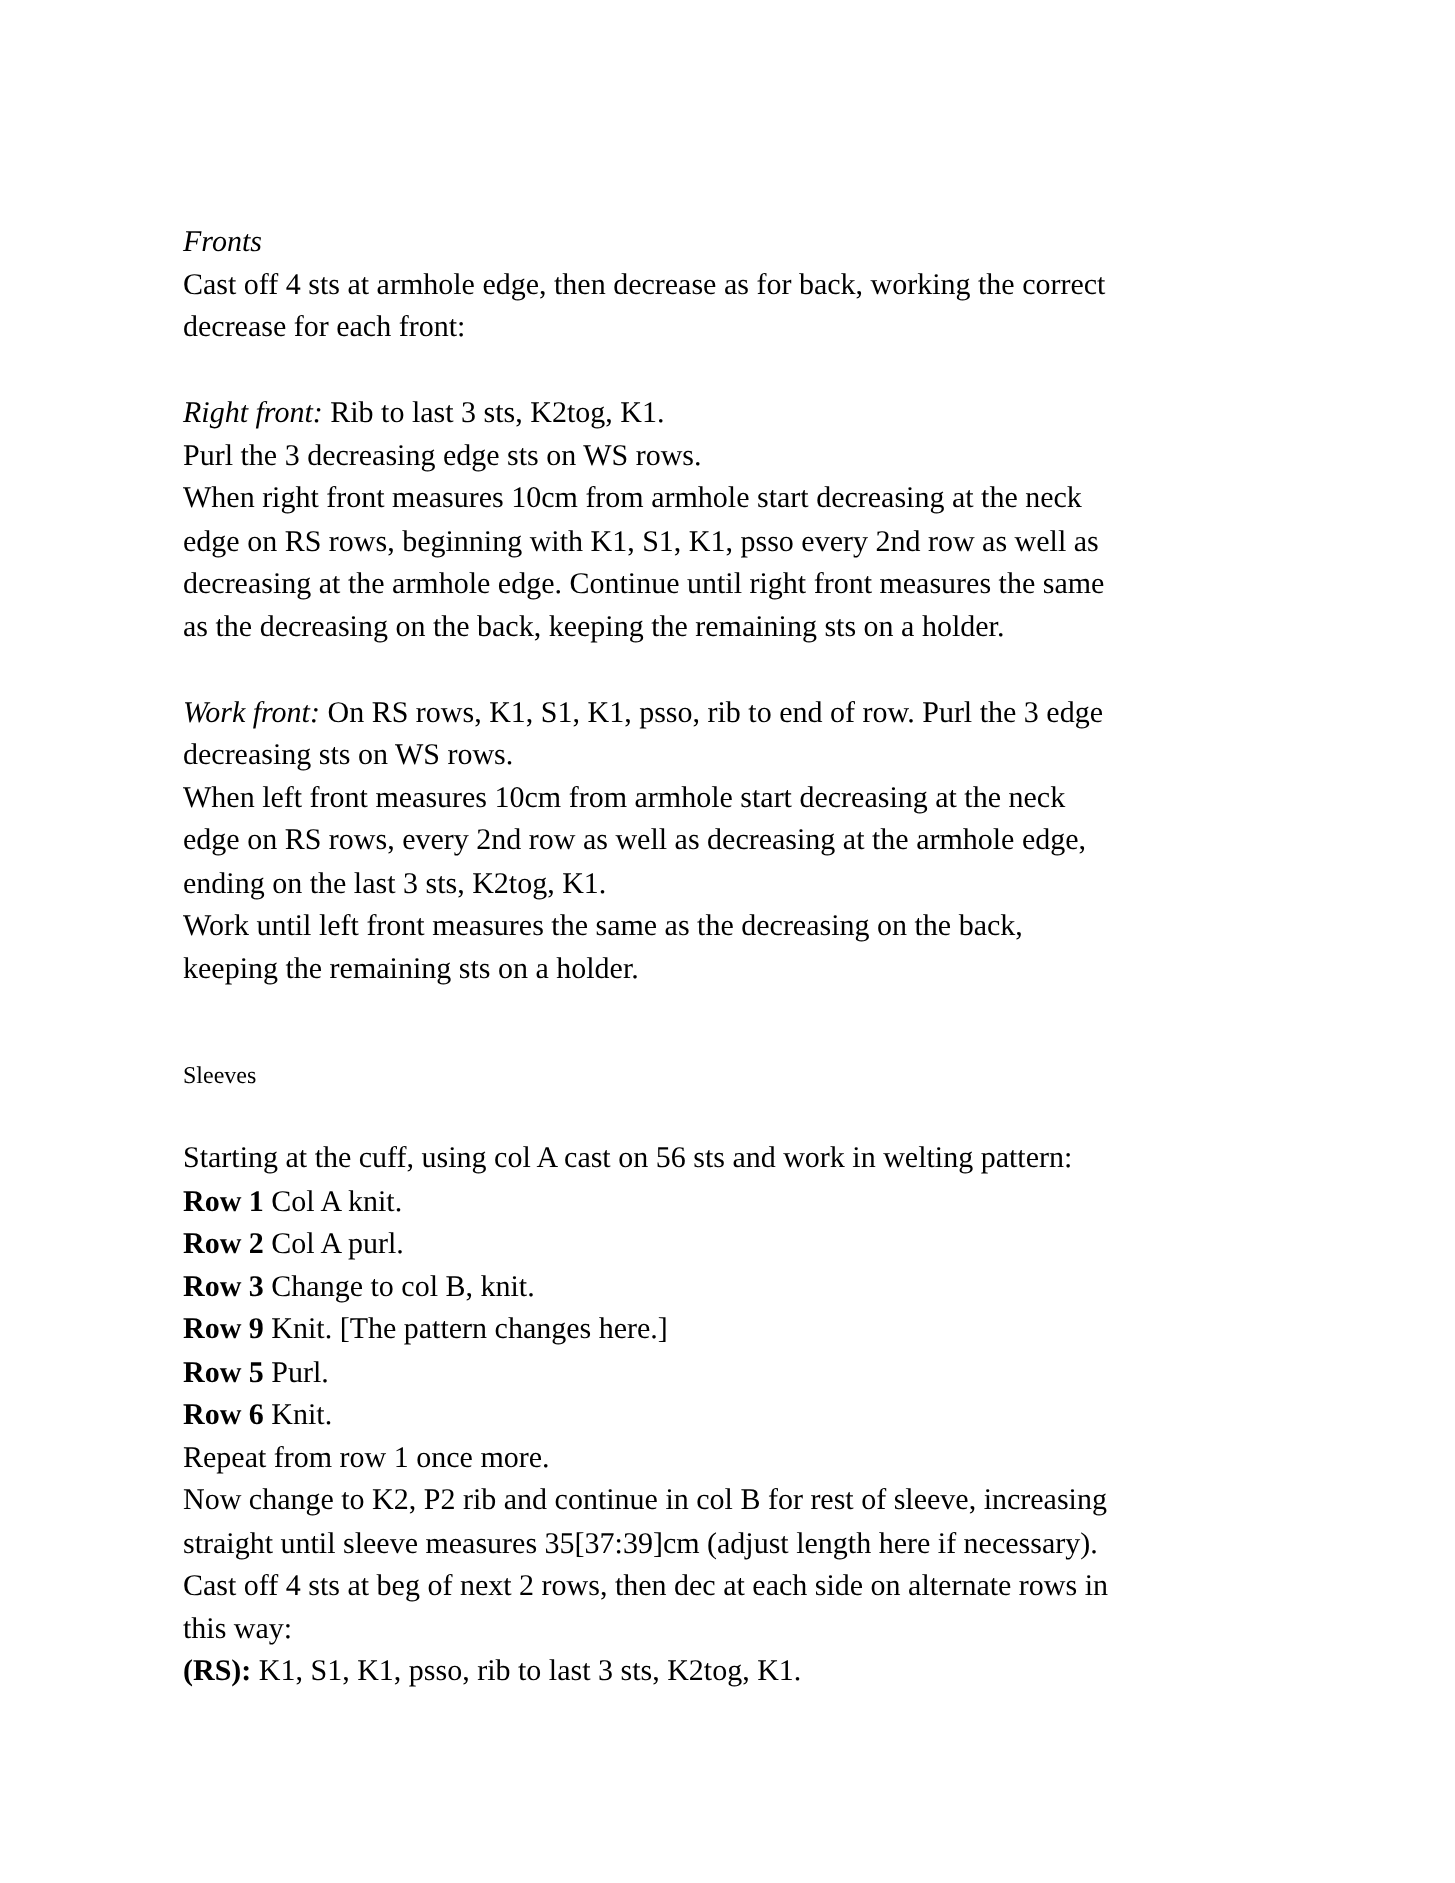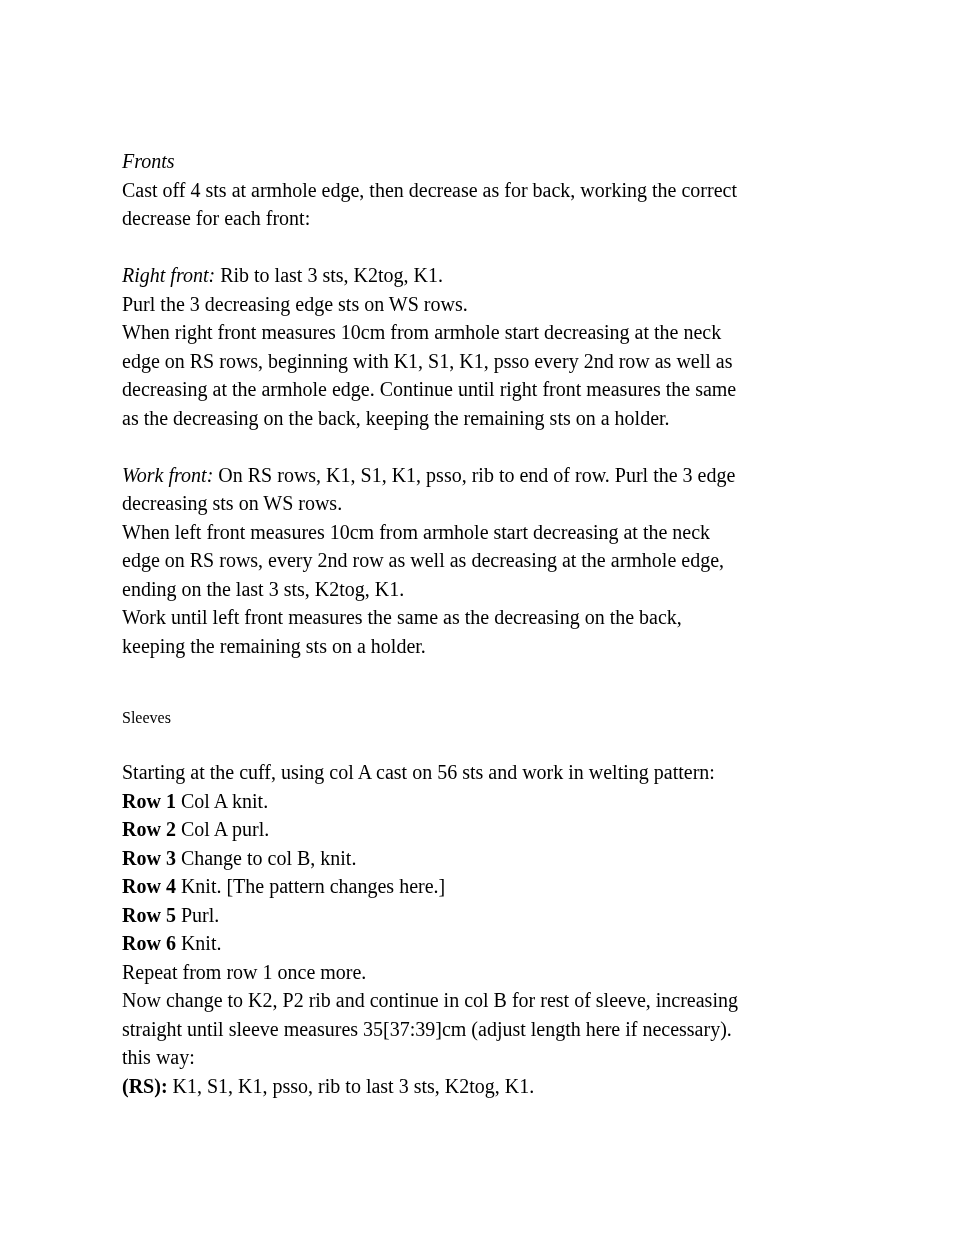--- a/index.html
+++ b/index.html
@@ -82,23 +82,24 @@
     <span class="line">keeping the remaining sts on a holder.</span>
   </p>
 
   <h2 class="section-heading">Sleeves</h2>
 
   <p class="para intro-para">
     <span class="line">Starting at the cuff, using col A cast on 56 sts and work in welting pattern:</span>
     <span class="line"><span class="b">Row 1</span><span> Col A knit.</span></span>
     <span class="line"><span class="b">Row 2</span><span> Col A purl.</span></span>
     <span class="line"><span class="b">Row 3</span><span> Change to col B, knit.</span></span>
-    <span class="line"><span class="b">Row 4</span><span> Knit. [The pattern changes here.]</span></span>
+    <span class="line"><span class="b">Row 9</span><span> Knit. [The pattern changes here.]</span></span>
     <span class="line"><span class="b">Row 5</span><span> Purl.</span></span>
     <span class="line"><span class="b">Row 6</span><span> Knit.</span></span>
     <span class="line">Repeat from row 1 once more.</span>
     <span class="line">Now change to K2, P2 rib and continue in col B for rest of sleeve, increasing</span>
     <span class="line">straight until sleeve measures 35[37:39]cm (adjust length here if necessary).</span>
+    <span class="line">Cast off 4 sts at beg of next 2 rows, then dec at each side on alternate rows in</span>
     <span class="line">this way:</span>
     <span class="line"><span class="b">(RS):</span><span> K1, S1, K1, psso, rib to last 3 sts, K2tog, K1.</span></span>
   </p>
 
 </div>
 
 </body></html>

